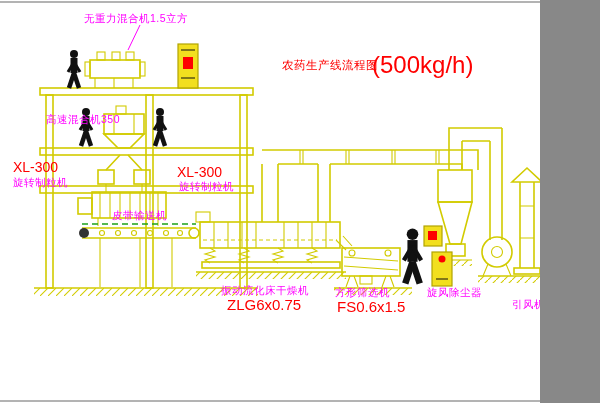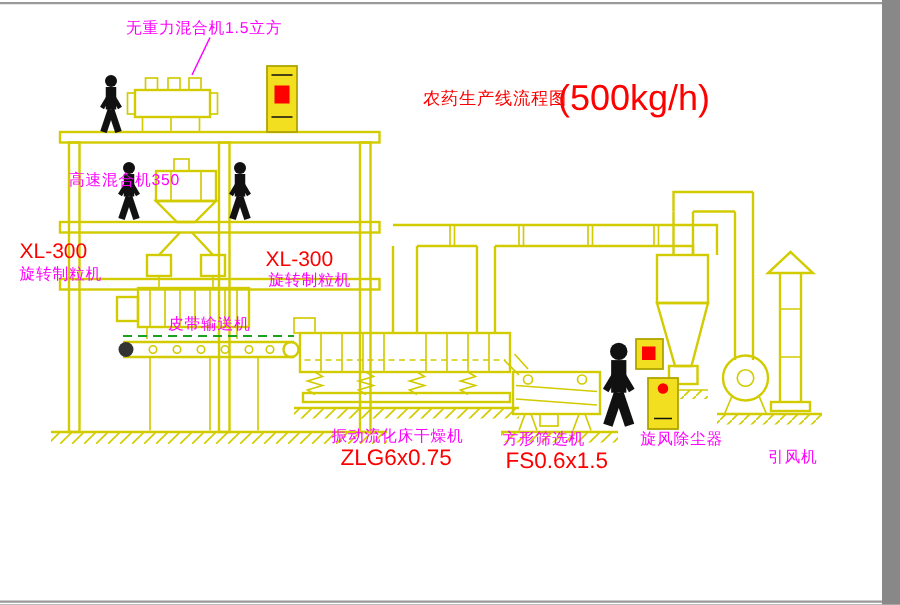--- a/index.html
+++ b/index.html
@@ -1,17 +1,17 @@
 <!DOCTYPE html>
 <html style="--line-yellow: #d2cb00; --label-magenta: #ff00ff; --label-red: #fe0000; --panel-yellow: #f2df1f; --panel-border: #b1a400; --belt-green: #1ba11b; --figure-ink: #111111; --background: #ffffff;"><head>
 <meta charset="utf-8">
 <style>
   html,body { margin:0; padding:0; background:#888; }
   .stage {
-    position:relative; width:588px; height:403px; background:var(--background,#fff);
+    position:relative; width:540px; height:403px; background:var(--background,#fff);
     overflow:hidden; font-family:"Liberation Sans", sans-serif;
   }
   svg { position:absolute; inset:0; }
   .ln   { fill:none; stroke:var(--line-yellow); stroke-width:1.6; }
   .ln2  { fill:none; stroke:var(--line-yellow); stroke-width:1.1; }
   .hatchline { stroke:var(--line-yellow); stroke-width:1.1; }
   .cab  { fill:var(--panel-yellow); stroke:var(--panel-border); stroke-width:1.2; }
   .redfill { fill:var(--label-red); stroke:none; }
   .dash-green { stroke:var(--belt-green); stroke-width:1.3; stroke-dasharray:6 4; fill:none; }
   .dash-y { stroke:var(--line-yellow); stroke-width:1; stroke-dasharray:4 3; fill:none; }

